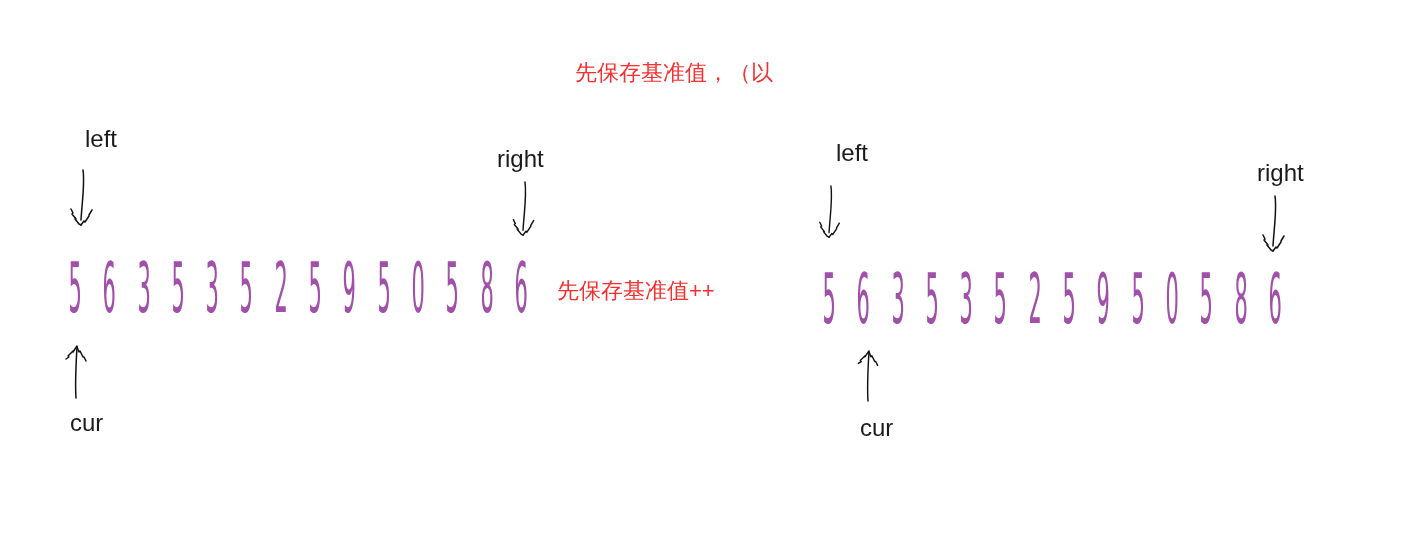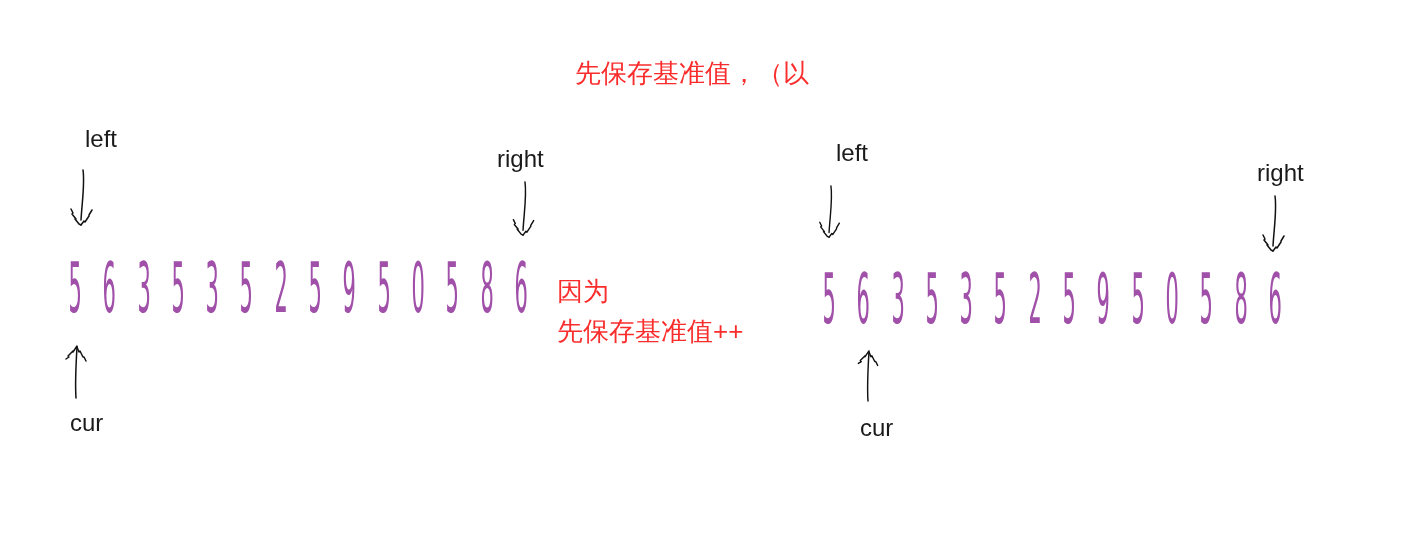--- a/index.html
+++ b/index.html
@@ -15,21 +15,21 @@
   .digit-slot { width:34.3px; height:58px; text-align:center; }
   .digit {
     display:inline-block;
     font-family:"DejaVu Sans", sans-serif;
     font-size:70px; line-height:58px;
     color:#a050a8;
     transform:scaleX(0.30);
     transform-origin:50% 50%;
   }
   .red-block {
-    position:absolute; color:#fa2d2d; font-size:26px; line-height:42px;
+    position:absolute; color:#fa2d2d; font-size:22px; line-height:42px;
     white-space:nowrap;
   }
   .red-block.mid { line-height:40px; }
   .arrow { position:absolute; }
   .arrow path {
     fill:none; stroke:#111111; stroke-width:1.5;
     stroke-linecap:round; stroke-linejoin:round;
   }
 </style>
 </head>
@@ -76,21 +76,20 @@
     <path d="M17 3 l2 5 l1 -1 l3 6 l1 0 l2 4"></path>
   </svg>
 
   <div class="label" style="left:70px; top:411px;">cur</div>
 
   <div class="red-block" style="left:575px; top:52px;">
     <div>先保存基准值，（以</div>
   </div>
 
   <div class="red-block mid" style="left:557px; top:271px;">
-    <div>因为</div>
     <div>先保存基准值++</div>
   </div>
 
   <div class="label" style="left:836px; top:141px;">left</div>
 
   <svg class="arrow" style="left:812px; top:184px;" width="36" height="56" viewBox="0 0 36 60">
     <path d="M19 2 C21 16 18 34 17 52"></path>
     <path d="M7 41 l2 4 l-1 1 l4 5 l-1 0 l4 5 l2 1"></path>
     <path d="M17 57 l3 -4 l1 1 l4 -6 l0 -1 l3 -5"></path>
   </svg>

